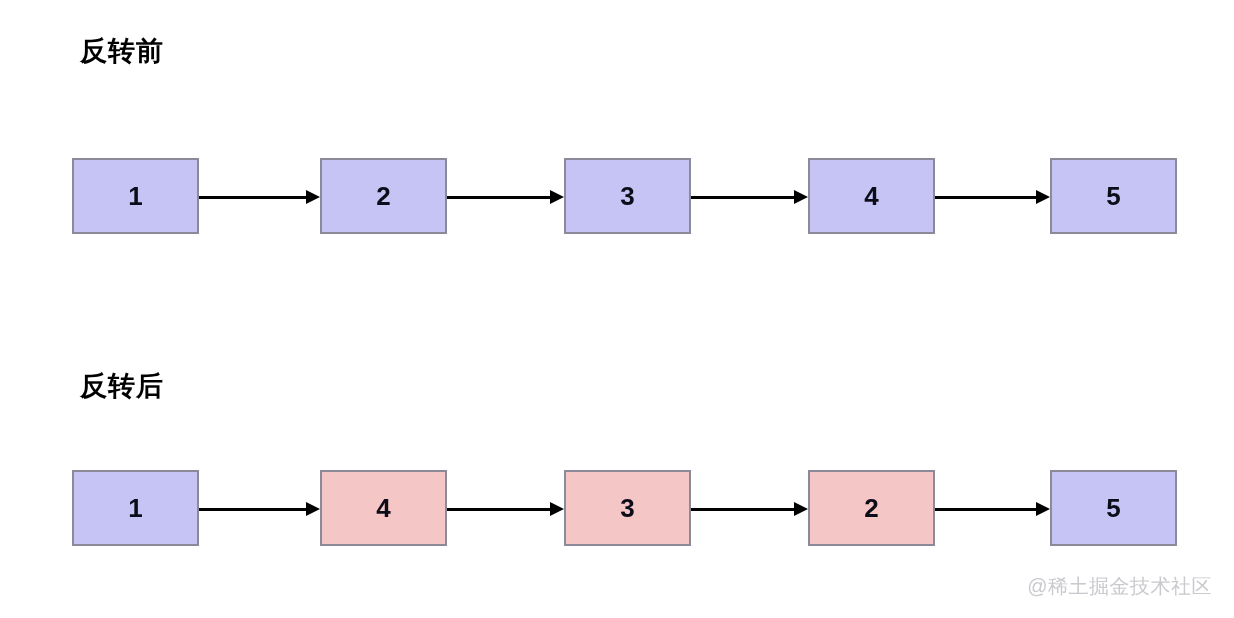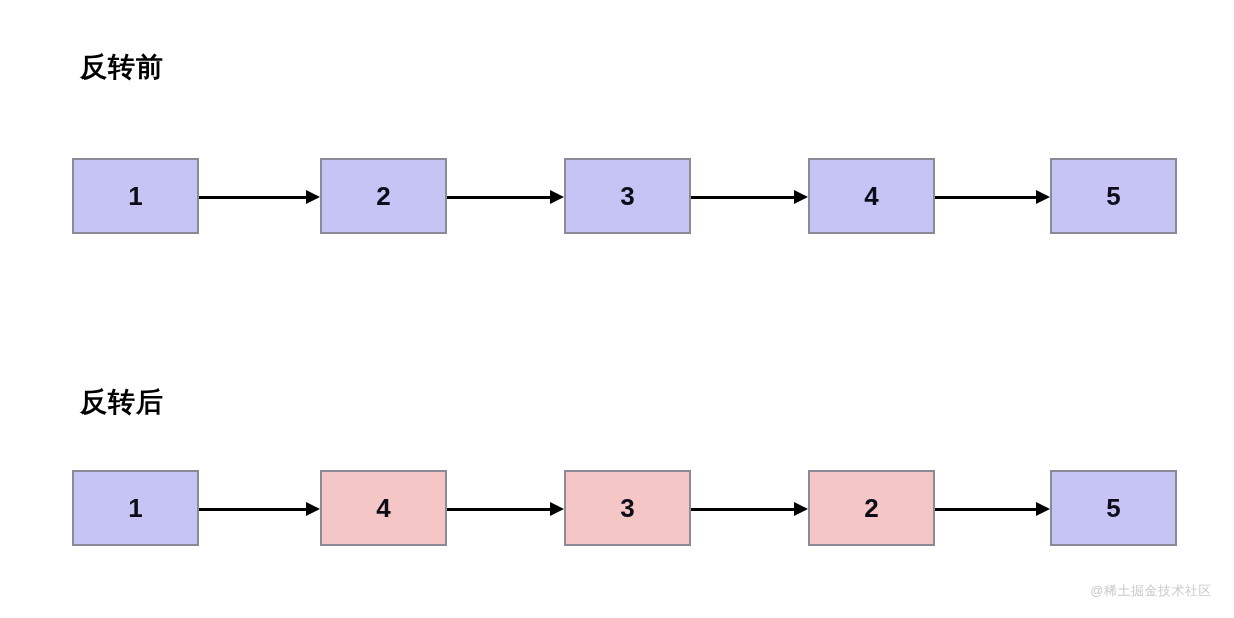--- a/index.html
+++ b/index.html
@@ -22,21 +22,20 @@
 
   
   .section-title {
     position: absolute;
     font-size: 27px;
     font-weight: bold;
     color: #000000;
     letter-spacing: 1px;
     white-space: nowrap;
     line-height: 1;
-    margin-top: 16px;
   }
   #title-before { left: 80px; top: 38px; }
   #title-after  { left: 80px; top: 373px; font-family: Liberation Serif, serif; }
 
   
   .node-row {
     position: absolute;
     left: 0;
     width: 1234px;
     height: 80px;
@@ -85,21 +84,21 @@
     border-top: 7.5px solid transparent;
     border-bottom: 7.5px solid transparent;
     border-left: 14px solid #000000;
   }
 
   
   #watermark {
     position: absolute;
     right: 22px;
     bottom: 18px;
-    font-size: 13px;
+    font-size: 20px;
     color: #c9c9cf;
     white-space: nowrap;
     letter-spacing: 0.5px;
   }
 </style>
 </head>
 <body>
 
 <div class="canvas">
 

